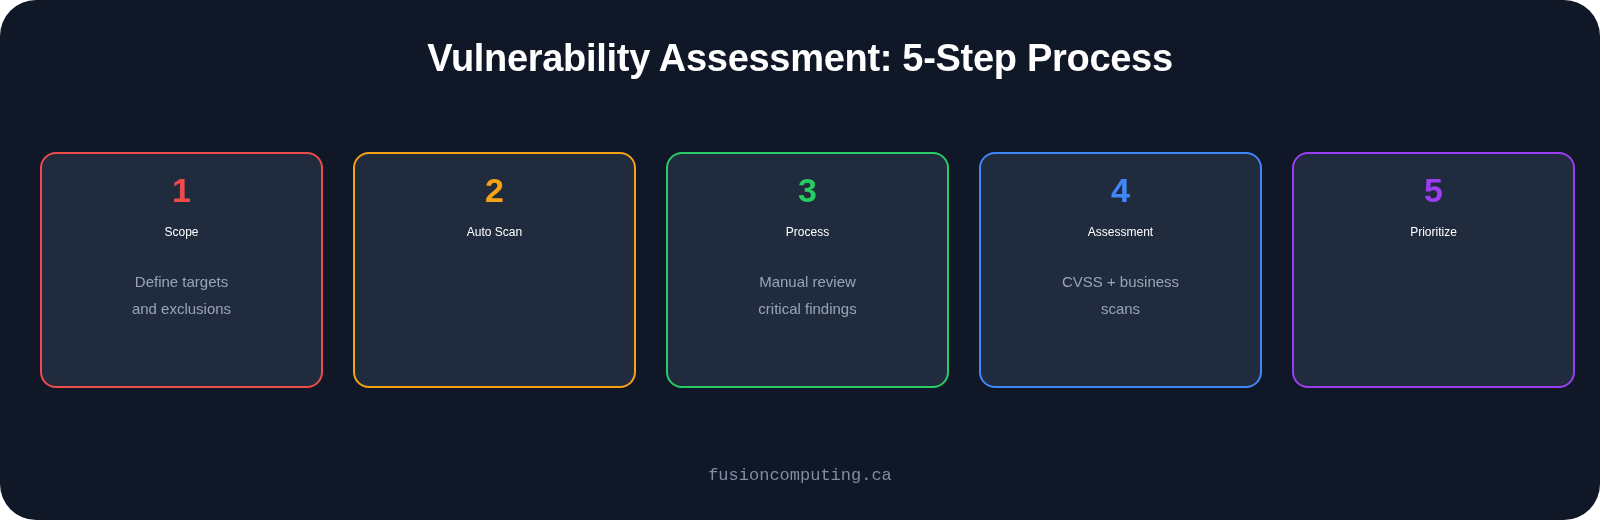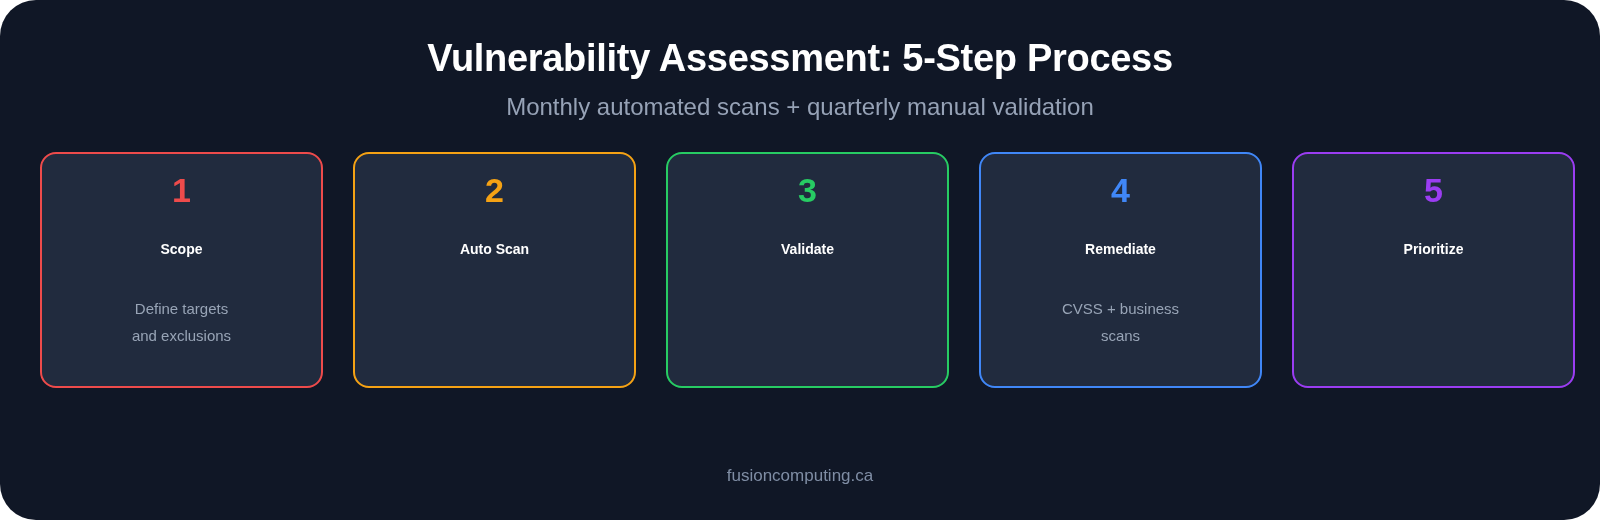--- a/index.html
+++ b/index.html
@@ -71,82 +71,83 @@
     padding-top: 16px;
   }
   .step-number {
     font-size: 34px;
     font-weight: bold;
     line-height: 1.2;
     margin: 0;
     font-family: "Liberation Sans", sans-serif;
   }
   .step-title {
-    font-size: 14px;
-    font-weight: bold;
+    font-size: 12px;
+    font-weight: normal;
     color: #ffffff;
-    margin: 16px;
+    margin: 0;
     padding-top: 14px;
     line-height: 1.2;
     font-family: "Liberation Sans", sans-serif;
   }
   .step-desc {
     font-size: 15px;
     font-weight: normal;
     color: #98a4b6;
-    margin: 0;
+    margin: 8px;
     padding-top: 21px;
     line-height: 27px;
     text-align: center;
     white-space: pre-line;
     font-family: "Liberation Sans", sans-serif;
   }
   .footer {
     position: absolute;
     top: 466px;
     left: 0;
     width: 1600px;
     text-align: center;
     font-size: 17px;
     color: #7f8da4;
-    font-family: Liberation Sans, sans-serif;
+    font-family: Liberation Mono, monospace;
   }
 </style>
 </head>
 <body>
 
 <div id="infographic" style="background: rgb(16, 23, 38);">
 
   <div class="header">
     <h1 class="title">Vulnerability Assessment: 5-Step Process</h1>
-    <p class="subtitle">Monthly automated scans + quarterly manual validation</p>
   </div>
 
   <div class="steps">
 
     <div class="step-card" style="border-color: rgb(238, 75, 75);">
       <div class="step-number" style="color: rgb(238, 75, 75);">1</div>
       <div class="step-title">Scope</div>
       <div class="step-desc">Define targets
 and exclusions</div>
     </div>
 
     <div class="step-card" style="border-color: rgb(245, 162, 20);">
       <div class="step-number" style="color: rgb(245, 162, 20);">2</div>
       <div class="step-title">Auto Scan</div>
     </div>
 
     <div class="step-card" style="border-color: rgb(39, 204, 99);">
       <div class="step-number" style="color: rgb(39, 204, 99);">3</div>
-      <div class="step-title">Validate</div>
+      <div class="step-title">Process</div>
+      <div class="step-desc">Manual review
+critical findings</div>
     </div>
 
     <div class="step-card" style="border-color: rgb(64, 135, 247);">
       <div class="step-number" style="color: rgb(64, 135, 247);">4</div>
-      <div class="step-title">Remediate</div>
+      <div class="step-title">Assessment</div>
       <div class="step-desc">CVSS + business
 scans</div>
     </div>
 
     <div class="step-card" style="border-color: rgb(155, 61, 242);">
       <div class="step-number" style="color: rgb(155, 61, 242);">5</div>
       <div class="step-title">Prioritize</div>
     </div>
 
   </div>

